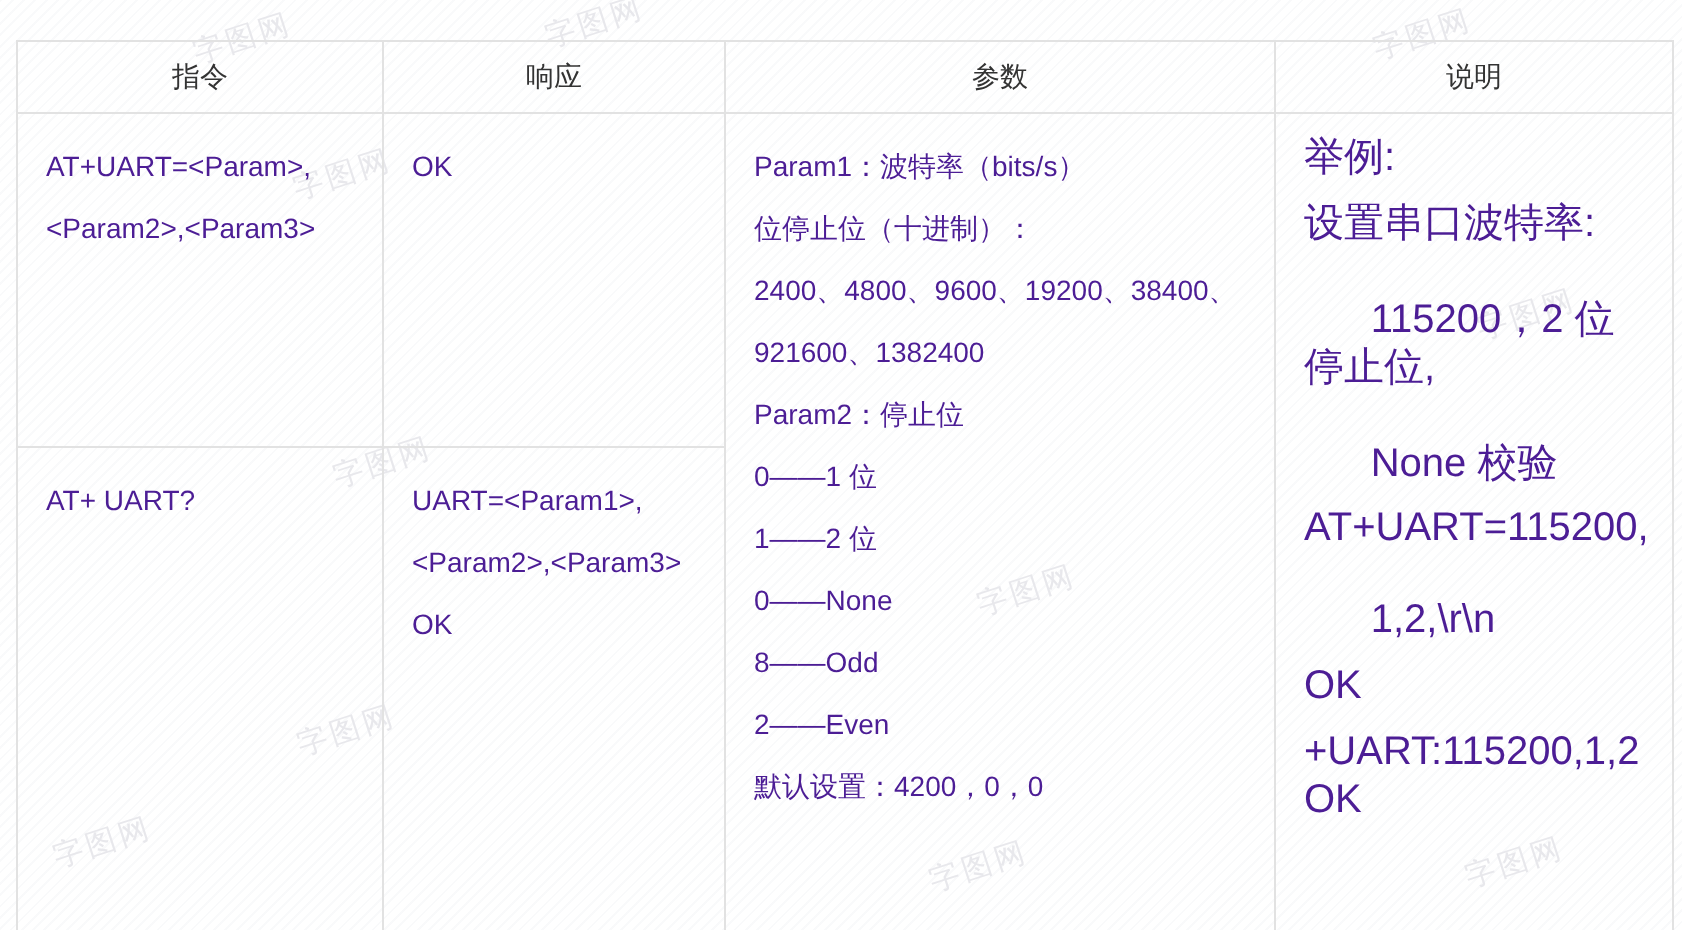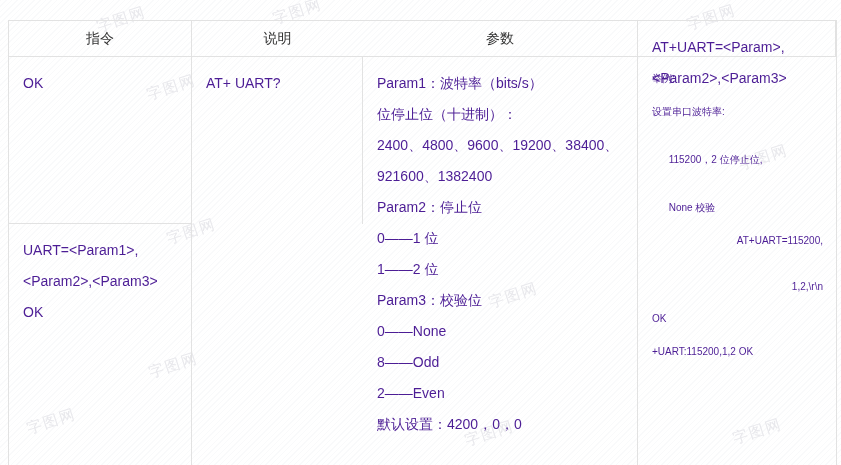--- a/index.html
+++ b/index.html
@@ -44,22 +44,22 @@
   .bR{border-right:1px solid #e2e2e2;}
   .bB{border-bottom:1px solid #e2e2e2;}
   .th{
     display:flex;align-items:center;justify-content:center;
     font-size:14px;color:#333;
   }
   .body-cell{padding:11px 13px 0 14px;}
   .ln{line-height:31px;white-space:nowrap;}
   .params-cell{grid-column:3;grid-row:2 / span 2;}
   .notes-cell{grid-column:4;grid-row:2 / span 2;padding-top:10px;}
-  .notes-cell p{margin:0 0 9px 0;line-height:24px;font-size:10px;white-space:pre-wrap;}
-  .notes-cell p.cmdp{line-height:23px;text-align:right;}
+  .notes-cell p{margin:0 0 9px 0;line-height:24px;font-size:20px;white-space:pre-wrap;}
+  .notes-cell p.cmdp{line-height:23px;}
 </style>
 </head>
 <body>
 
 <div class="hatch"></div>
 
 <span class="wm" style="left:96px;top:10px">字图网</span>
 <span class="wm" style="left:272px;top:2px">字图网</span>
 <span class="wm" style="left:686px;top:8px">字图网</span>
 <span class="wm" style="left:146px;top:78px">字图网</span>
@@ -67,40 +67,40 @@
 <span class="wm" style="left:166px;top:222px">字图网</span>
 <span class="wm" style="left:488px;top:286px">字图网</span>
 <span class="wm" style="left:148px;top:356px">字图网</span>
 <span class="wm" style="left:26px;top:412px">字图网</span>
 <span class="wm" style="left:464px;top:424px">字图网</span>
 <span class="wm" style="left:732px;top:422px">字图网</span>
 
 <div class="doc-table">
 
   <div class="cell th bR bB">指令</div>
+  <div class="cell th bR bB">响应</div>
+  <div class="cell th bR bB">参数</div>
   <div class="cell th bB">说明</div>
-  <div class="cell th bR bB">参数</div>
 
   <div class="cell body-cell bR bB">
     <div class="ln">AT+UART=&lt;Param&gt;,</div>
     <div class="ln">&lt;Param2&gt;,&lt;Param3&gt;</div>
   </div>
   <div class="cell body-cell bR bB">
     <div class="ln">OK</div>
   </div>
 
   <div class="cell body-cell bR params-cell">
     <div class="ln">Param1：波特率（bits/s）</div>
     <div class="ln">位停止位（十进制）：</div>
     <div class="ln">2400、4800、9600、19200、38400、</div>
     <div class="ln">921600、1382400</div>
     <div class="ln">Param2：停止位</div>
     <div class="ln">0——1 位</div>
     <div class="ln">1——2 位</div>
-    <div class="ln">Param3：校验位</div>
     <div class="ln">0——None</div>
     <div class="ln">8——Odd</div>
     <div class="ln">2——Even</div>
     <div class="ln">默认设置：4200，0，0</div>
   </div>
 
   <div class="cell body-cell notes-cell">
     <p>举例:</p>
     <p><span>设置串口波特率:</span><br>
       <span>115200，2 位停止位,</span><br>

